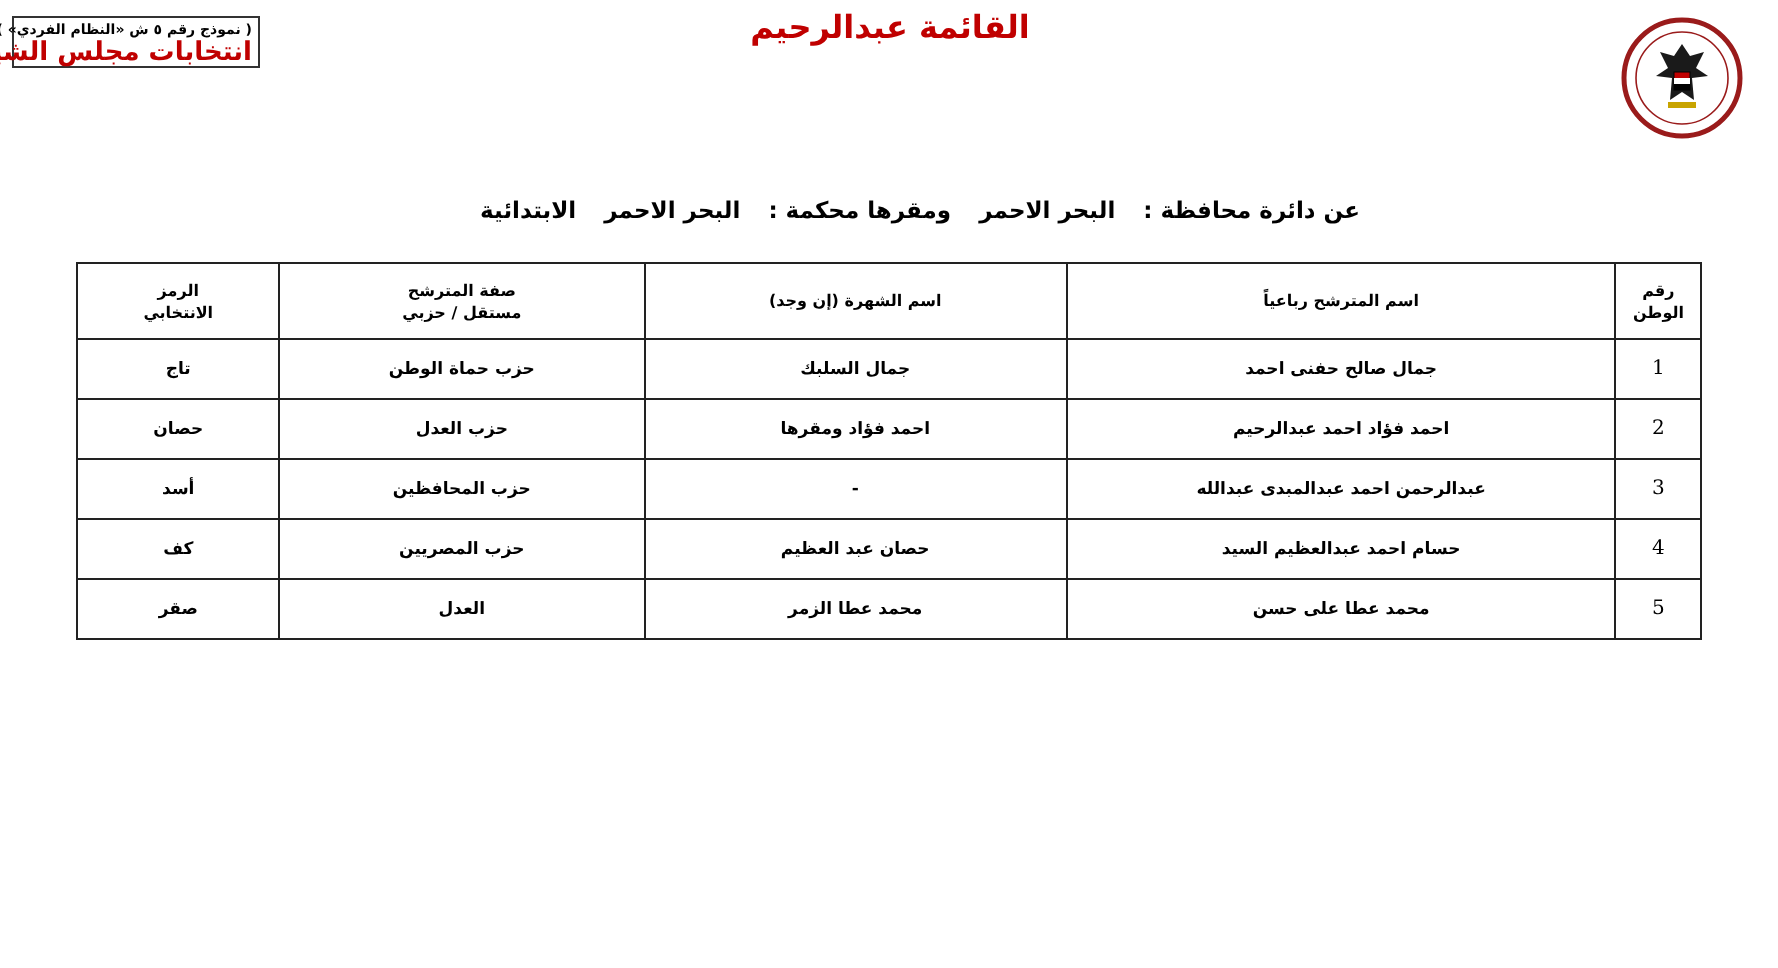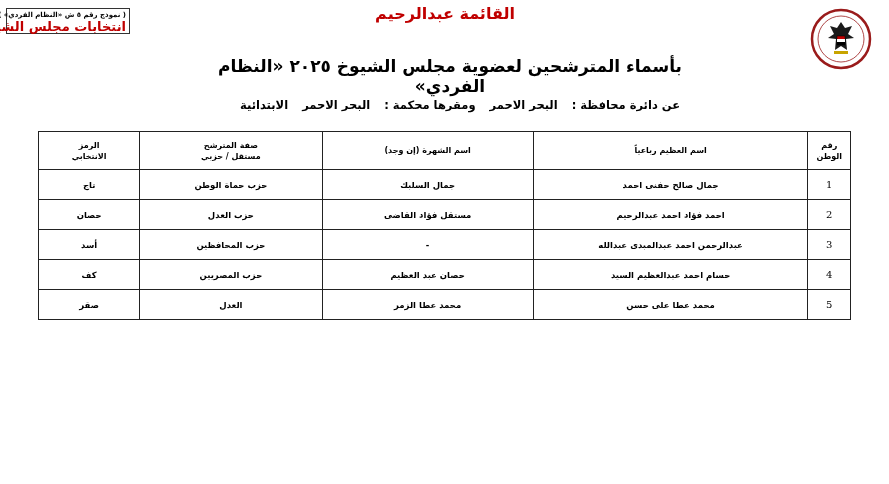--- a/index.html
+++ b/index.html
@@ -72,35 +72,34 @@
       <circle cx="31" cy="31" r="29" fill="none" stroke="#9a1b1b" stroke-width="2.5"></circle>
       <circle cx="31" cy="31" r="23" fill="none" stroke="#9a1b1b" stroke-width="0.8"></circle>
       <path d="M31 14 L35 20 L42 18 L38 26 L44 30 L36 31 L37 42 L31 38 L25 42 L26 31 L18 30 L24 26 L20 18 L27 20 Z" fill="#1a1a1a"></path>
       <rect x="27" y="28" width="8" height="9" fill="#c00000" stroke="#000" stroke-width="0.5"></rect>
       <rect x="27" y="31" width="8" height="3" fill="#ffffff"></rect>
       <rect x="27" y="34" width="8" height="3" fill="#000"></rect>
       <rect x="24" y="43" width="14" height="3" fill="#c8a400"></rect>
     </svg>
   </div>
 
-  <div class="main-title">بأسماء المترشحين لعضوية مجلس الشيوخ ٢٠٢٥ «النظام الفردي»</div>
 
   <div class="subtitle">
     <span>عن دائرة محافظة :</span>
     <span>البحر الاحمر</span>
     <span>ومقرها محكمة :</span>
     <span>البحر الاحمر</span>
     <span>الابتدائية</span>
   </div>
 
   <table class="candidates">
     <thead>
       <tr>
         <th class="col-num">رقم الوطن</th>
-        <th class="col-name">اسم العظيم رباعياً</th>
+        <th class="col-name">اسم المترشح رباعياً</th>
         <th class="col-fame">اسم الشهرة (إن وجد)</th>
         <th class="col-type">
           <div>صفة المترشح</div>
           <div>مستقل / حزبي</div>
         </th>
         <th class="col-symbol">
           <div>الرمز</div>
           <div>الانتخابي</div>
         </th>
       </tr>
@@ -109,21 +108,21 @@
       <tr>
         <td class="num">1</td>
         <td>جمال صالح حفنى احمد</td>
         <td>جمال السلبك</td>
         <td>حزب حماة الوطن</td>
         <td>تاج</td>
       </tr>
       <tr>
         <td class="num">2</td>
         <td>احمد فؤاد احمد عبدالرحيم</td>
-        <td>مستقل فؤاد القاضى</td>
+        <td>احمد فؤاد ومقرها</td>
         <td>حزب العدل</td>
         <td>حصان</td>
       </tr>
       <tr>
         <td class="num">3</td>
         <td>عبدالرحمن احمد عبدالمبدى عبدالله</td>
         <td>-</td>
         <td>حزب المحافظين</td>
         <td>أسد</td>
       </tr>

